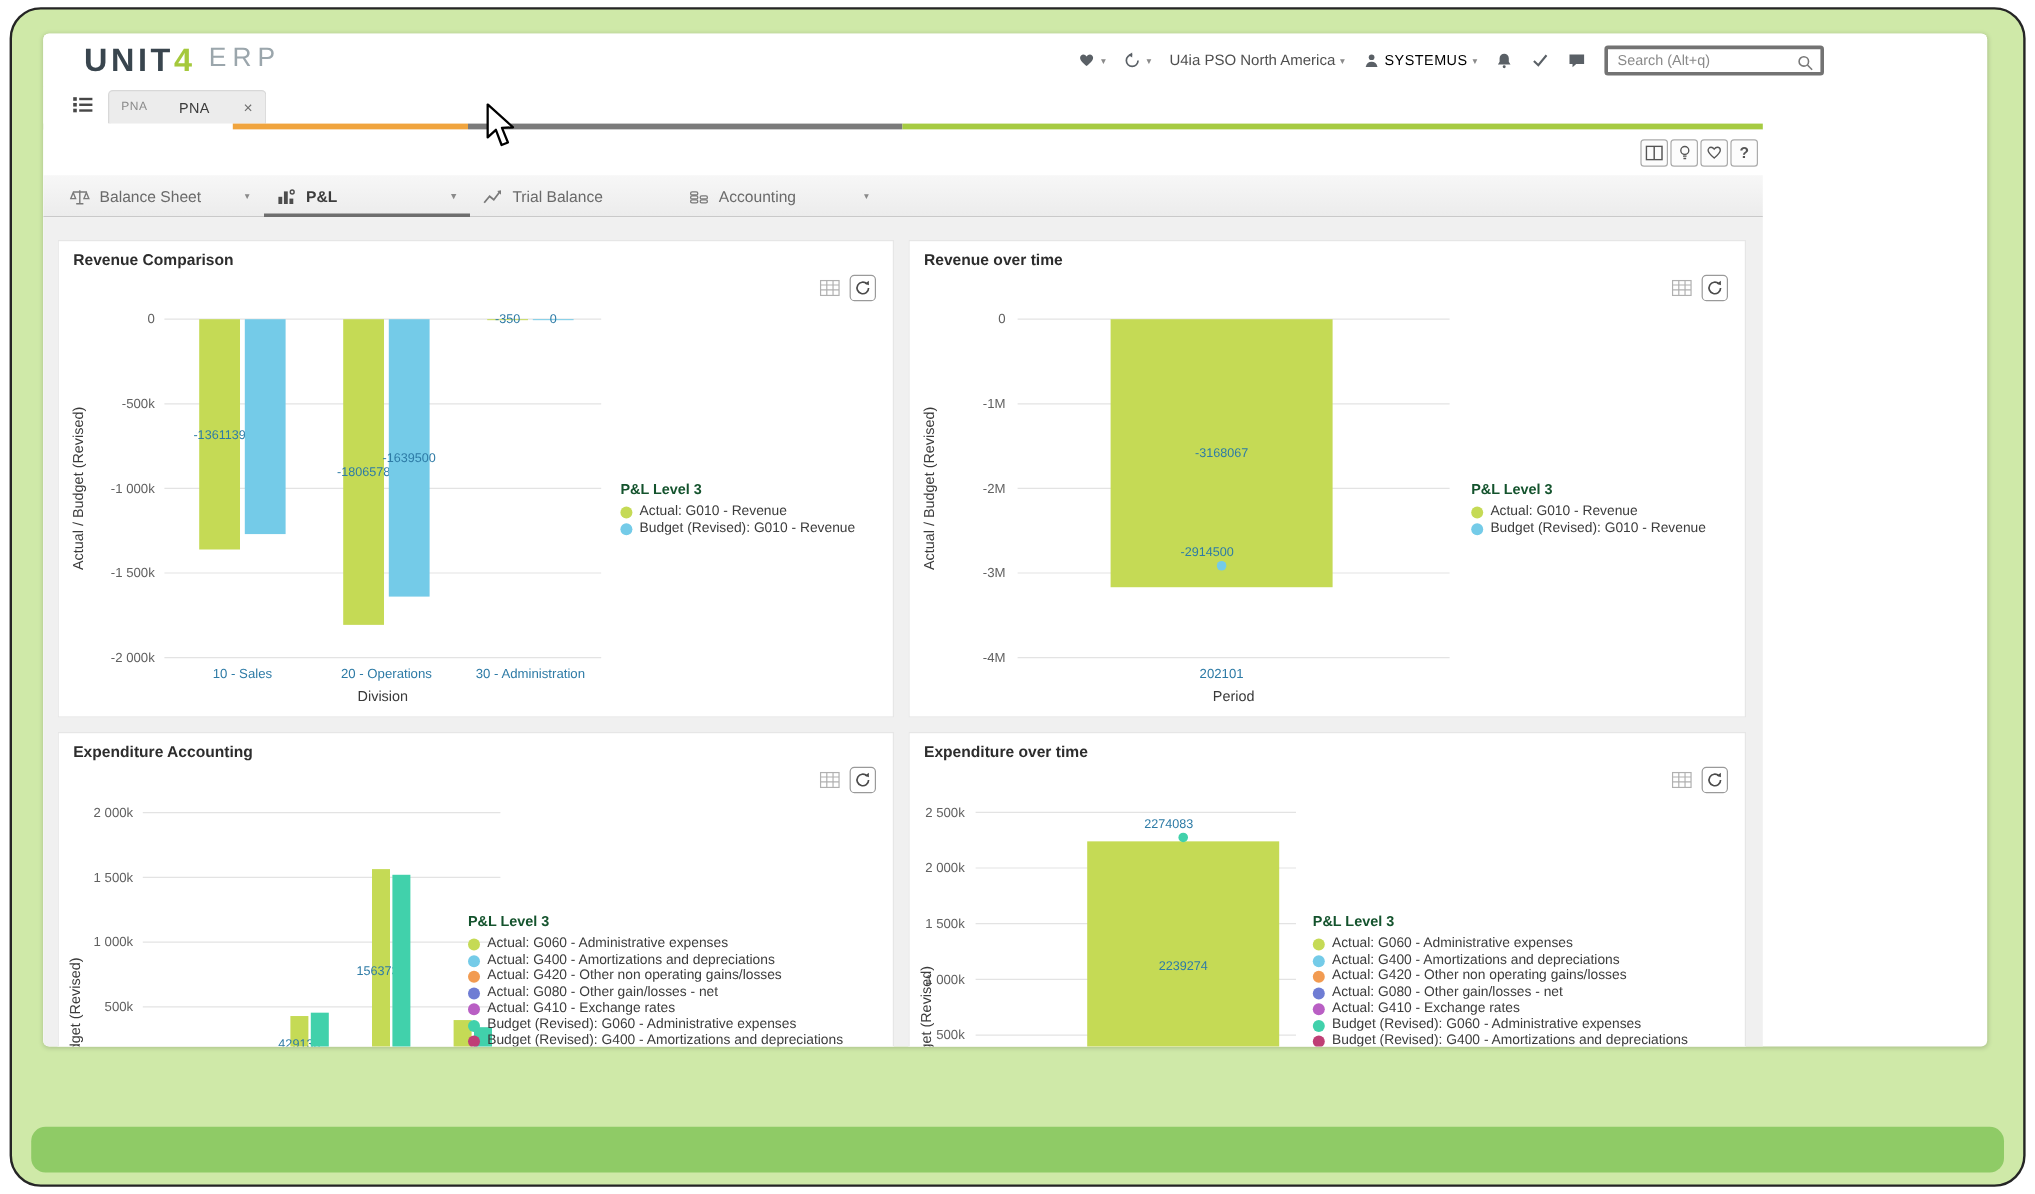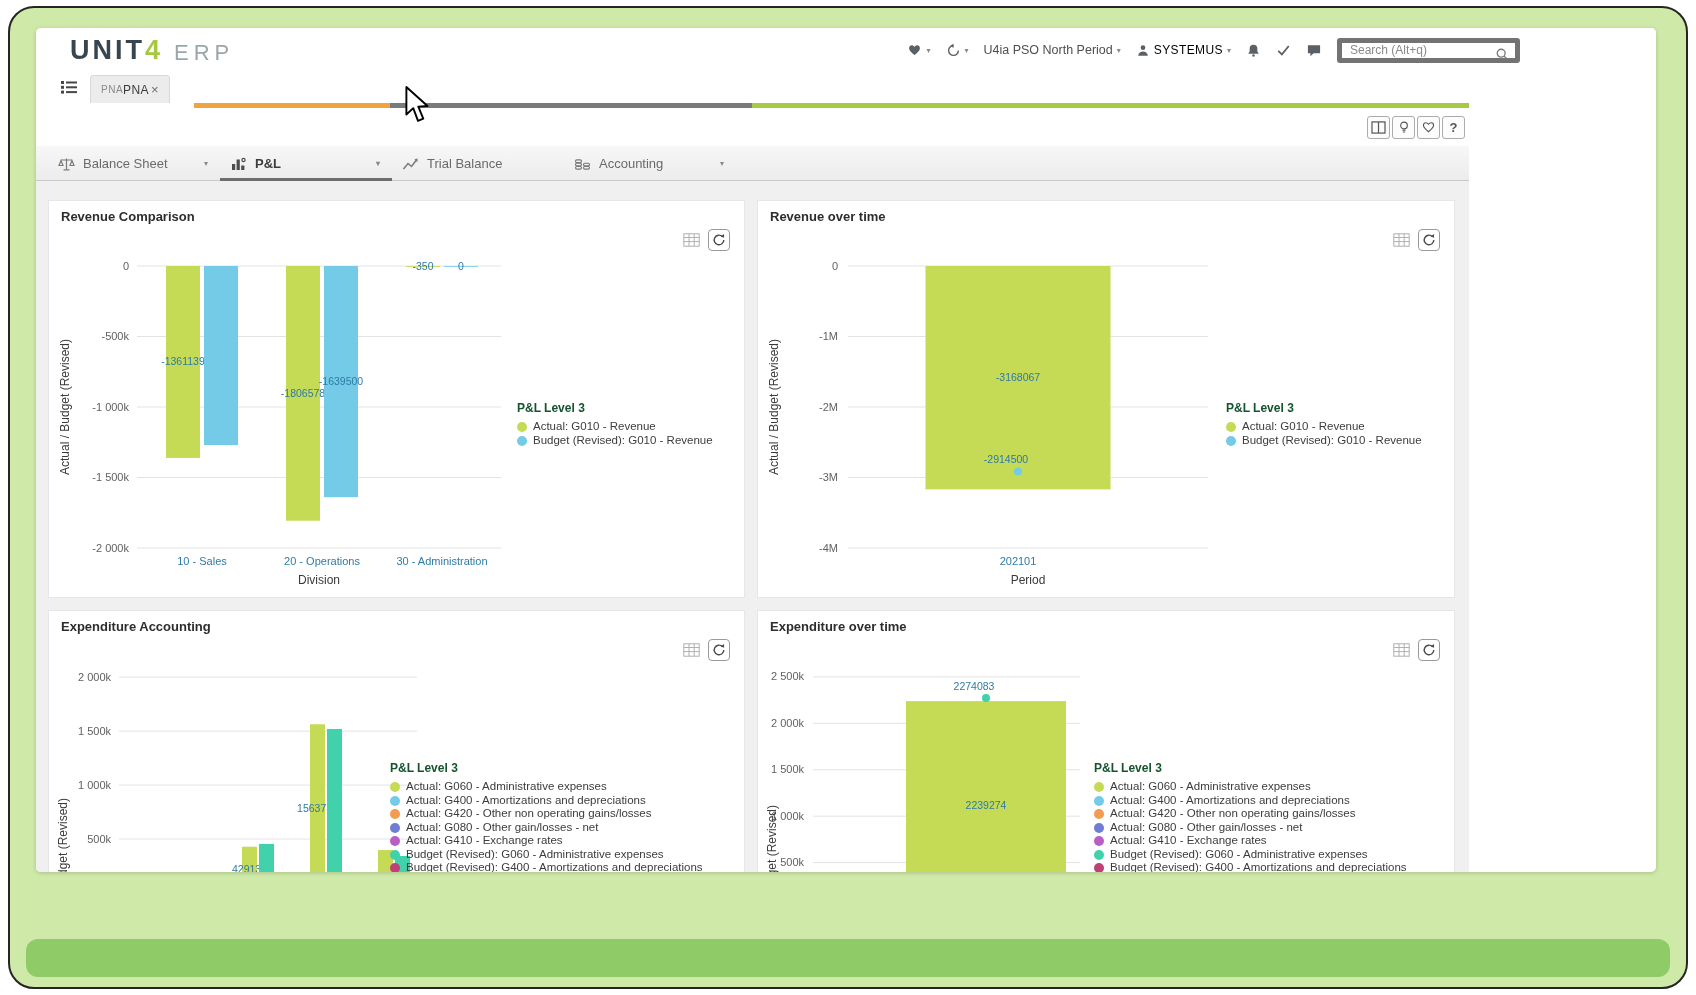--- a/index.html
+++ b/index.html
@@ -3,38 +3,38 @@
 <meta charset="utf-8">
 <style>
   *{box-sizing:border-box;margin:0;padding:0}
   html,body{width:1696px;height:995px;background:#fff;font-family:"Liberation Sans",sans-serif;overflow:hidden}
   .frame{position:absolute;left:8px;top:6px;width:1680px;height:983px;background:#cfe9a8;border:2px solid #252525;border-radius:26px}
   .frame-dock{position:absolute;left:16px;right:16px;bottom:10px;height:38px;background:#8fcb66;border-radius:12px}
   .app{position:absolute;left:26px;top:20px;width:1620px;height:844px;background:#fff;border-radius:5px;overflow:hidden;box-shadow:0 1px 4px rgba(0,0,0,.18)}
 
   
   .topbar{display:flex;align-items:center;height:44px;padding:0 136px 0 34px;background:#fff}
-  .logo{display:flex;align-items:flex-end}
+  .logo{display:flex;align-items:flex-start}
   .lg-unit{font-size:27px;font-weight:700;letter-spacing:3px;color:#39454e}
   .lg-4{font-size:27px;font-weight:700;color:#a5c93c}
   .lg-erp{font-size:22px;font-weight:400;letter-spacing:5px;color:#9ba6ac;margin-left:14px}
   .topbar-right{margin-left:auto;display:flex;align-items:center;gap:15px}
   .tb-item{display:flex;align-items:center;gap:4px;cursor:pointer;color:#4f4f4f;font-size:12.5px;white-space:nowrap}
   .tb-icon{display:flex;align-items:center;cursor:pointer}
   .chev{font-size:8px;color:#8a8a8a}
   .user-name{font-size:12px;color:#000000;letter-spacing:.4px}
-  .search{position:relative;width:183px;height:25px;border:5px solid #737373;border-radius:3px;background:#fff;display:flex;align-items:center;padding:0 8px 0 8px}
+  .search{position:relative;width:183px;height:25px;border:3px solid #737373;border-radius:3px;background:#fff;display:flex;align-items:center;padding:0 8px 0 8px}
   .search input{border:0;outline:0;width:100%;font-size:12px;color:#444;font-family:"Liberation Sans",sans-serif;background:transparent}
   .search input::placeholder{color:#8a8a8a}
   .search .mag{position:absolute;right:5px;top:4px}
 
   
   .tabstrip{position:relative;height:31px;background:#fff}
   .menu-btn{position:absolute;left:20px;top:2px;width:26px;height:26px;display:flex;align-items:center;justify-content:center;cursor:pointer}
-  .tab{position:absolute;left:54px;bottom:0;height:28px;display:flex;align-items:center;gap:0;padding:0 10px;background:#ececec;border:1px solid #d8d8d8;border-bottom:none;border-radius:4px 4px 0 0;cursor:pointer}
+  .tab{position:absolute;left:54px;bottom:0;height:28px;display:flex;align-items:center;gap:26px;padding:0 10px;background:#ececec;border:1px solid #d8d8d8;border-bottom:none;border-radius:4px 4px 0 0;cursor:pointer}
   .tab-group{font-size:10px;color:#8a8a8a;letter-spacing:.5px}
   .tab-label{font-size:12px;color:#3c3c3c;letter-spacing:.4px}
   .tab-close{font-size:13px;color:#6e6e6e;cursor:pointer;margin-left:2px}
 
   
   .segbar{position:relative;height:5px;width:1433px}
   .seg{position:absolute;top:0;height:5px}
   .seg-orange{left:158px;width:196px;background:#f0a43e}
   .seg-gray{left:354px;width:362px;background:#7b7b7b}
   .seg-green{left:716px;width:717px;background:#a6cb42}
@@ -91,21 +91,21 @@
           <span class="chev">▾</span>
         </span>
         <span class="tb-item">
           <svg width="15" height="15" viewBox="0 0 16 16" fill="none" stroke="#5a6066" stroke-width="1.5">
               <path d="M13.2 8a5.2 5.2 0 1 1-5.2-5.2"></path>
               <polygon points="8,0.8 8,5.2 4.5,3" fill="#5a6066" stroke="none"></polygon>
             </svg>
           <span class="chev">▾</span>
         </span>
         <span class="tb-item">
-          <span>U4ia PSO North Period</span>
+          <span>U4ia PSO North America</span>
           <span class="chev">▾</span>
         </span>
         <span class="tb-item">
           <svg width="14" height="15" viewBox="0 0 16 16">
               <circle cx="8" cy="4.8" r="2.7" fill="#5a6066"></circle>
               <path d="M2.4 14c.5-3.3 2.8-4.9 5.6-4.9s5.1 1.6 5.6 4.9z" fill="#5a6066"></path>
             </svg>
           <span class="user-name">SYSTEMUS</span>
           <span class="chev">▾</span>
         </span>

